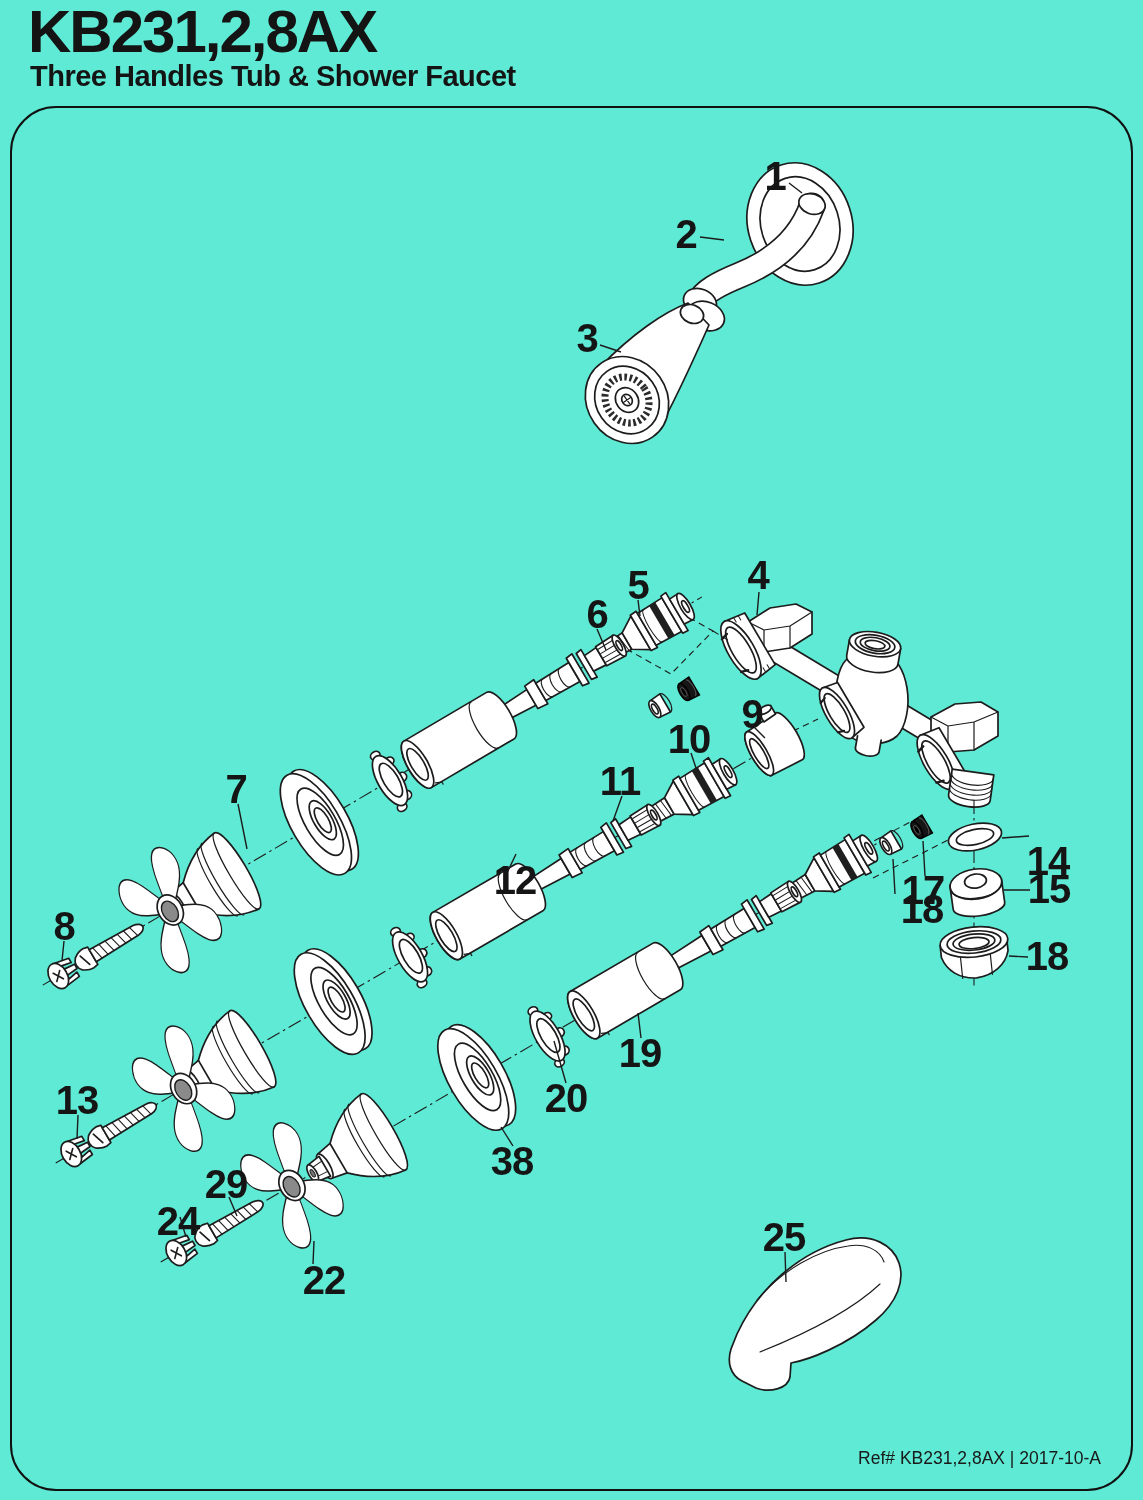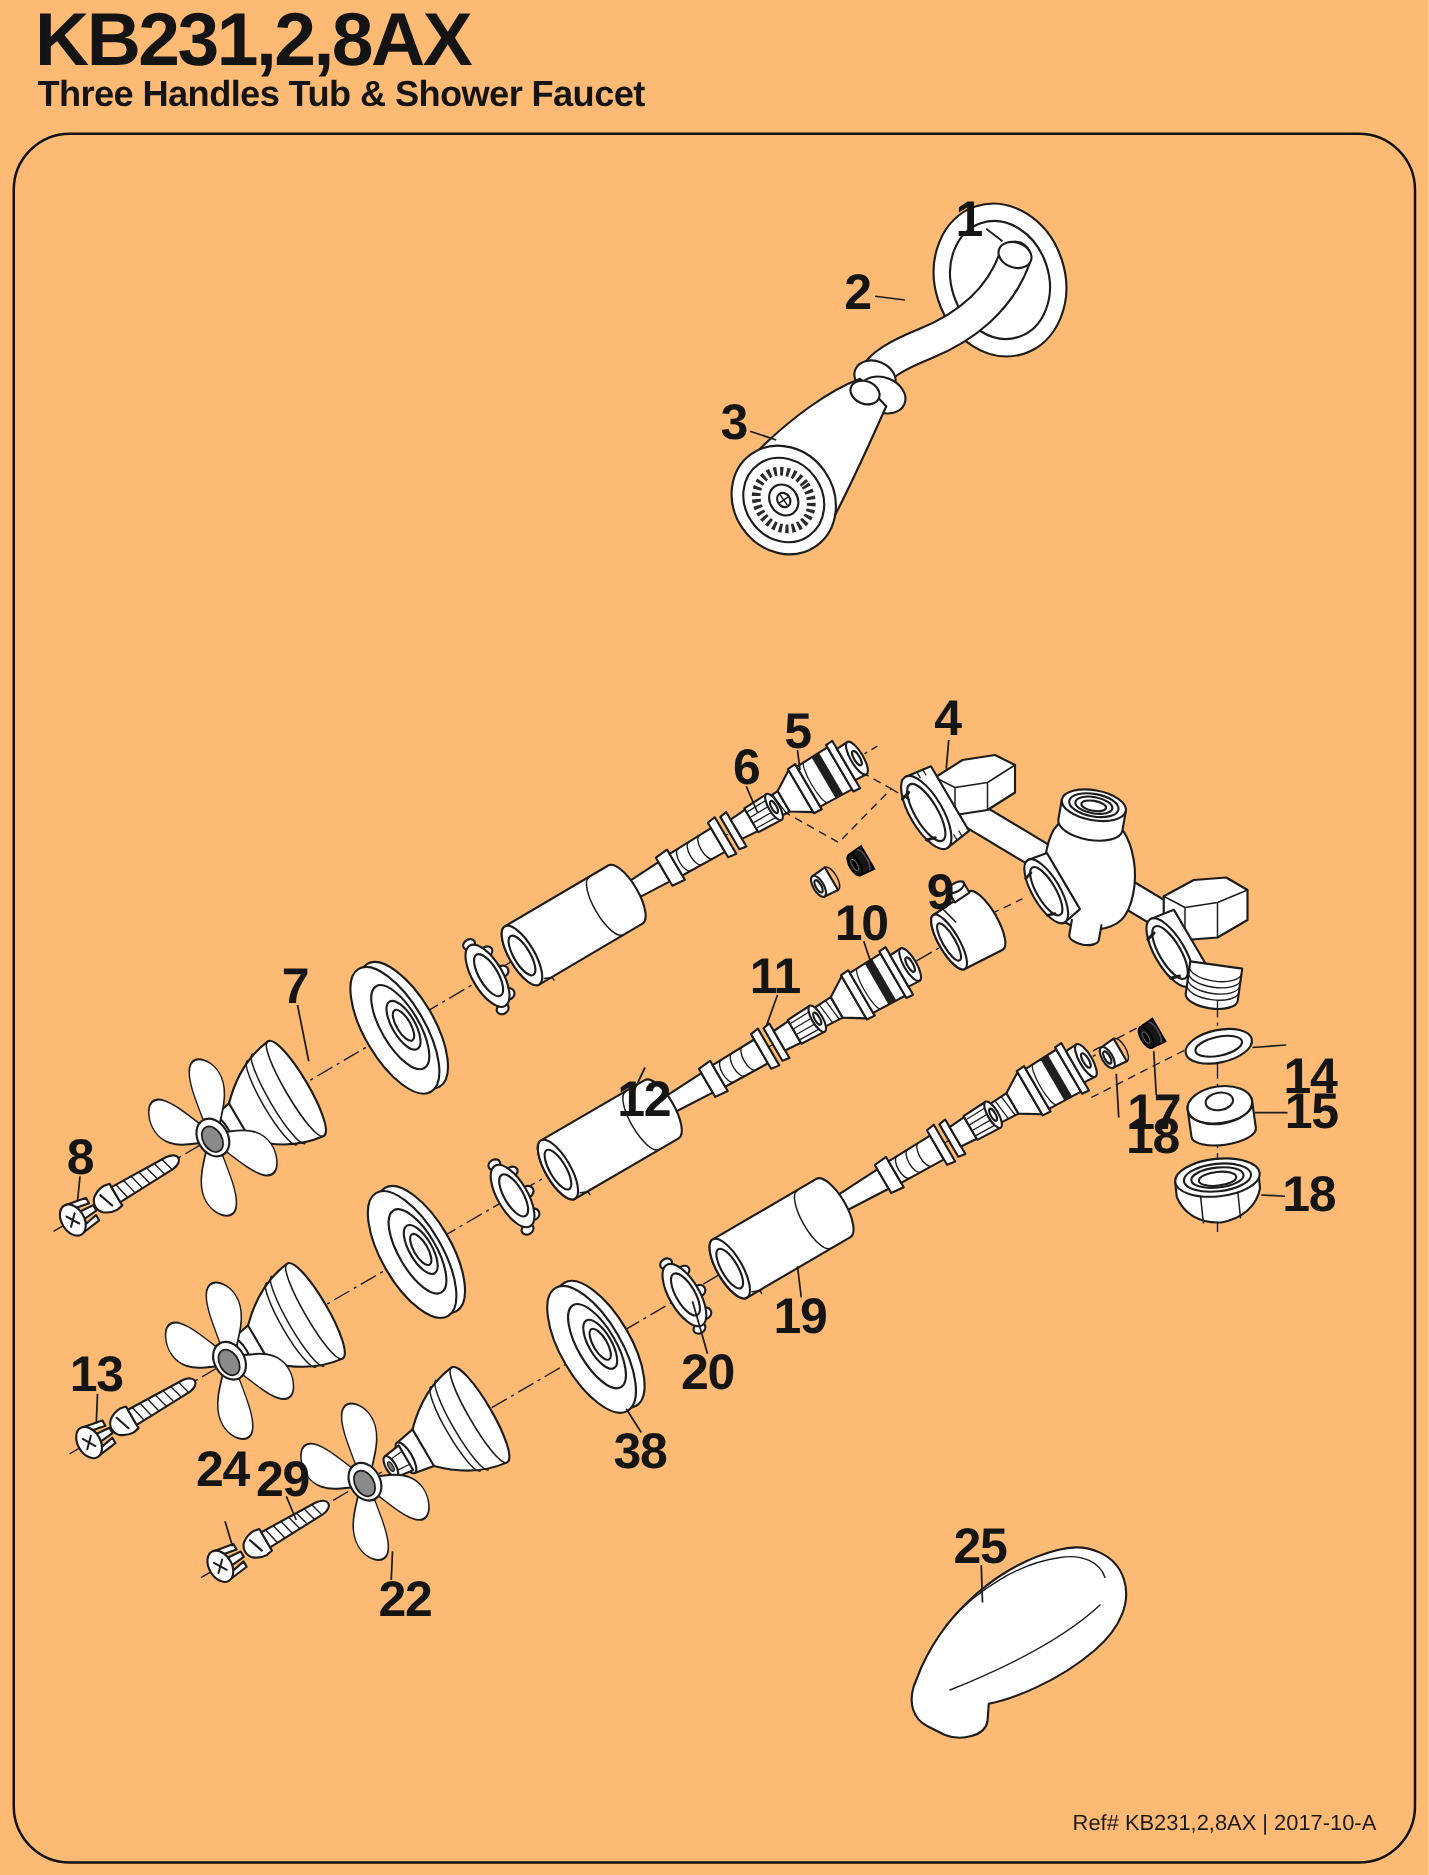--- a/index.html
+++ b/index.html
@@ -1,16 +1,16 @@
 <!DOCTYPE html>
 <html><head>
 <meta charset="utf-8">
 <style>
   html,body{margin:0;padding:0;background:#e8e8e8;}
-  .page{position:relative;width:1143px;height:1500px;background:#fdba74;overflow:hidden;
+  .page{position:relative;width:1143px;height:1500px;background:#5eead4;overflow:hidden;
         font-family:"Liberation Sans",sans-serif;color:#141414;}
   .title{position:absolute;left:28px;top:2px;font-size:60px;font-weight:700;letter-spacing:-2px;
          line-height:1;white-space:nowrap;}
   .subtitle{position:absolute;left:30px;top:62px;font-size:29px;font-weight:700;letter-spacing:-0.5px;
          line-height:1;white-space:nowrap;}
   .frame{position:absolute;left:10px;top:106px;width:1119px;height:1381px;
          border:2.5px solid #111;border-radius:46px;}
   .art{position:absolute;left:0;top:0;}
   .callout{position:absolute;transform:translate(-50%,-50%);font-size:40px;font-weight:700;
          letter-spacing:-1px;color:#151515;line-height:1;}
@@ -319,18 +319,18 @@
       <div class="callout" style="left: 1048px; top: 834px; margin-top: 27px;">14</div>
       <div class="callout" style="left: 1049px; top: 889px;">15</div>
       <div class="callout" style="left: 1047px; top: 956px;">18</div>
       <div class="callout" style="left: 923px; top: 890px;">17</div>
       <div class="callout" style="left: 894px; top: 909px; margin-left: 28px;">18</div>
       <div class="callout" style="left: 640px; top: 1053px;">19</div>
       <div class="callout" style="left: 566px; top: 1098px;">20</div>
       <div class="callout" style="left: 512px; top: 1161px;">38</div>
       <div class="callout" style="left: 324px; top: 1280px;">22</div>
       <div class="callout" style="left: 226px; top: 1184px;">29</div>
-      <div class="callout" style="left: 178px; top: 1176px;">24</div>
+      <div class="callout" style="left: 178px; top: 1221px;">24</div>
       <div class="callout" style="left: 784px; top: 1237px;">25</div>
     </div>
 
   <div class="ref">Ref# KB231,2,8AX | 2017-10-A</div>
 </div>
 
 </body></html>

